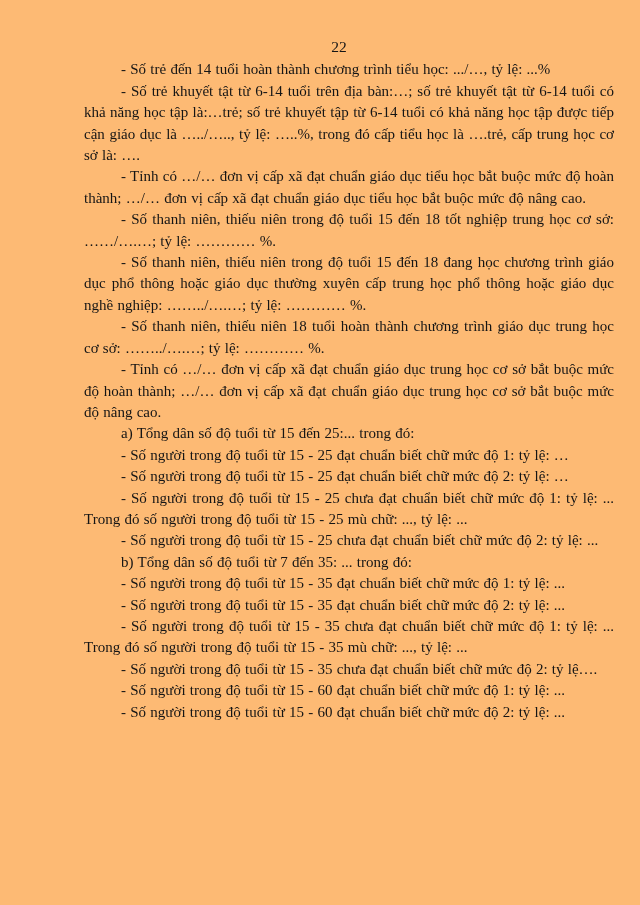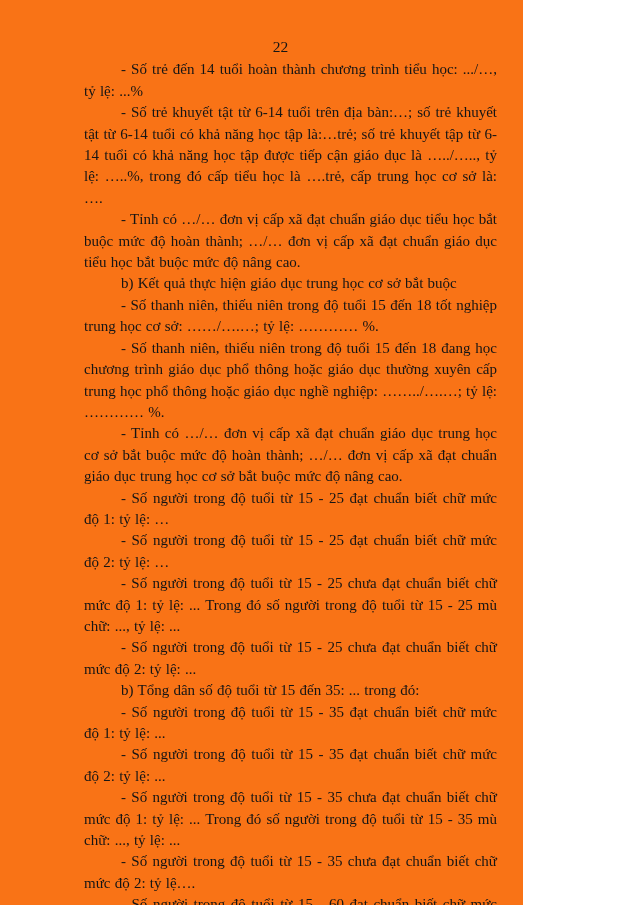--- a/index.html
+++ b/index.html
@@ -2,23 +2,23 @@
 <html><head>
 <meta charset="utf-8">
 <style>
   html, body {
     margin: 0;
     padding: 0;
     background: #ffffff;
   }
   .page {
     position: relative;
-    width: 523px;
+    width: 640px;
     height: 905px;
-    background: #f97316;
+    background: #fdba74;
     box-sizing: border-box;
     padding: 36px 26px 0 84px;
     overflow: hidden;
     font-family: "Liberation Serif", "DejaVu Serif", serif;
     color: #151515;
   }
   .page-number {
     text-align: center;
     font-size: 15.5px;
     line-height: 21.4px;
@@ -38,29 +38,30 @@
 </style>
 </head>
 <body>
 
 <div class="page">
   <div class="page-number">22</div>
   <main class="body">
     <p>- Số trẻ đến 14 tuổi hoàn thành chương trình tiểu học: .../…, tỷ lệ: ...%</p>
     <p>- Số trẻ khuyết tật từ 6-14 tuổi trên địa bàn:…; số trẻ khuyết tật từ 6-14 tuổi có khả năng học tập là:…trẻ; số trẻ khuyết tập từ 6-14 tuổi có khả năng học tập được tiếp cận giáo dục là …../….., tỷ lệ: …..%, trong đó cấp tiểu học là ….trẻ, cấp trung học cơ sở là: ….</p>
     <p>- Tỉnh có …/… đơn vị cấp xã đạt chuẩn giáo dục tiểu học bắt buộc mức độ hoàn thành; …/… đơn vị cấp xã đạt chuẩn giáo dục tiểu học bắt buộc mức độ nâng cao.</p>
-    <p>b) Kết quả thực hiện giáo dục trung học cơ sở bắt buộc</p>
     <p>- Số thanh niên, thiếu niên trong độ tuổi 15 đến 18 tốt nghiệp trung học cơ sở: ……/….…; tỷ lệ: ………… %.</p>
     <p>- Số thanh niên, thiếu niên trong độ tuổi 15 đến 18 đang học chương trình giáo dục phổ thông hoặc giáo dục thường xuyên cấp trung học phổ thông hoặc giáo dục nghề nghiệp: ……../….…; tỷ lệ: ………… %.</p>
+    <p>- Số thanh niên, thiếu niên 18 tuổi hoàn thành chương trình giáo dục trung học cơ sở: ……../….…; tỷ lệ: ………… %.</p>
     <p>- Tỉnh có …/… đơn vị cấp xã đạt chuẩn giáo dục trung học cơ sở bắt buộc mức độ hoàn thành; …/… đơn vị cấp xã đạt chuẩn giáo dục trung học cơ sở bắt buộc mức độ nâng cao.</p>
+    <p>a) Tổng dân số độ tuổi từ 15 đến 25:... trong đó:</p>
     <p>- Số người trong độ tuổi từ 15 - 25 đạt chuẩn biết chữ mức độ 1: tỷ lệ: …</p>
     <p>- Số người trong độ tuổi từ 15 - 25 đạt chuẩn biết chữ mức độ 2: tỷ lệ: …</p>
     <p>- Số người trong độ tuổi từ 15 - 25 chưa đạt chuẩn biết chữ mức độ 1: tỷ lệ: ... Trong đó số người trong độ tuổi từ 15 - 25 mù chữ: ..., tỷ lệ: ...</p>
     <p>- Số người trong độ tuổi từ 15 - 25 chưa đạt chuẩn biết chữ mức độ 2: tỷ lệ: ...</p>
-    <p>b) Tổng dân số độ tuổi từ 15 đến 35: ... trong đó:</p>
+    <p>b) Tổng dân số độ tuổi từ 7 đến 35: ... trong đó:</p>
     <p>- Số người trong độ tuổi từ 15 - 35 đạt chuẩn biết chữ mức độ 1: tỷ lệ: ...</p>
     <p>- Số người trong độ tuổi từ 15 - 35 đạt chuẩn biết chữ mức độ 2: tỷ lệ: ...</p>
     <p>- Số người trong độ tuổi từ 15 - 35 chưa đạt chuẩn biết chữ mức độ 1: tỷ lệ: ... Trong đó số người trong độ tuổi từ 15 - 35 mù chữ: ..., tỷ lệ: ...</p>
     <p>- Số người trong độ tuổi từ 15 - 35 chưa đạt chuẩn biết chữ mức độ 2: tỷ lệ….</p>
     <p>- Số người trong độ tuổi từ 15 - 60 đạt chuẩn biết chữ mức độ 1: tỷ lệ: ...</p>
     <p>- Số người trong độ tuổi từ 15 - 60 đạt chuẩn biết chữ mức độ 2: tỷ lệ: ...</p>
   </main>
 </div>
 
 </body></html>

